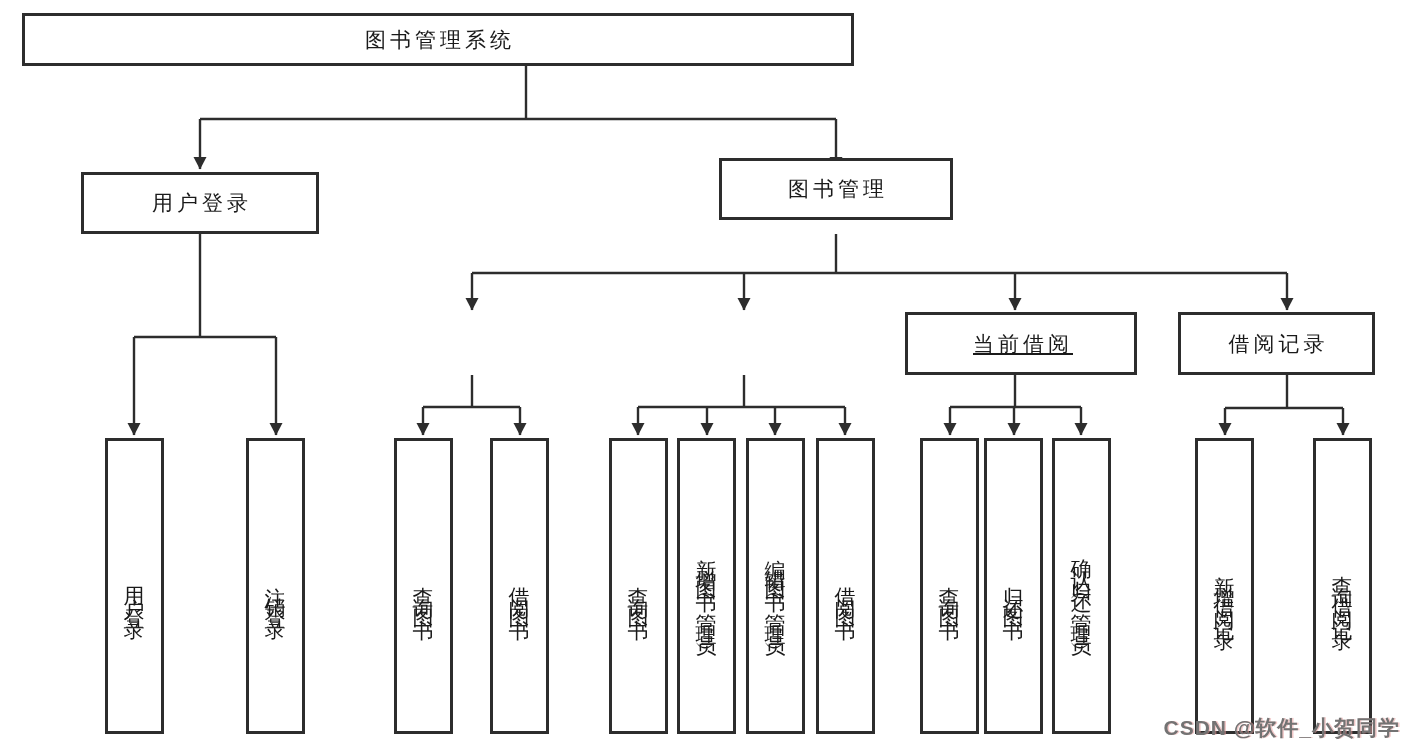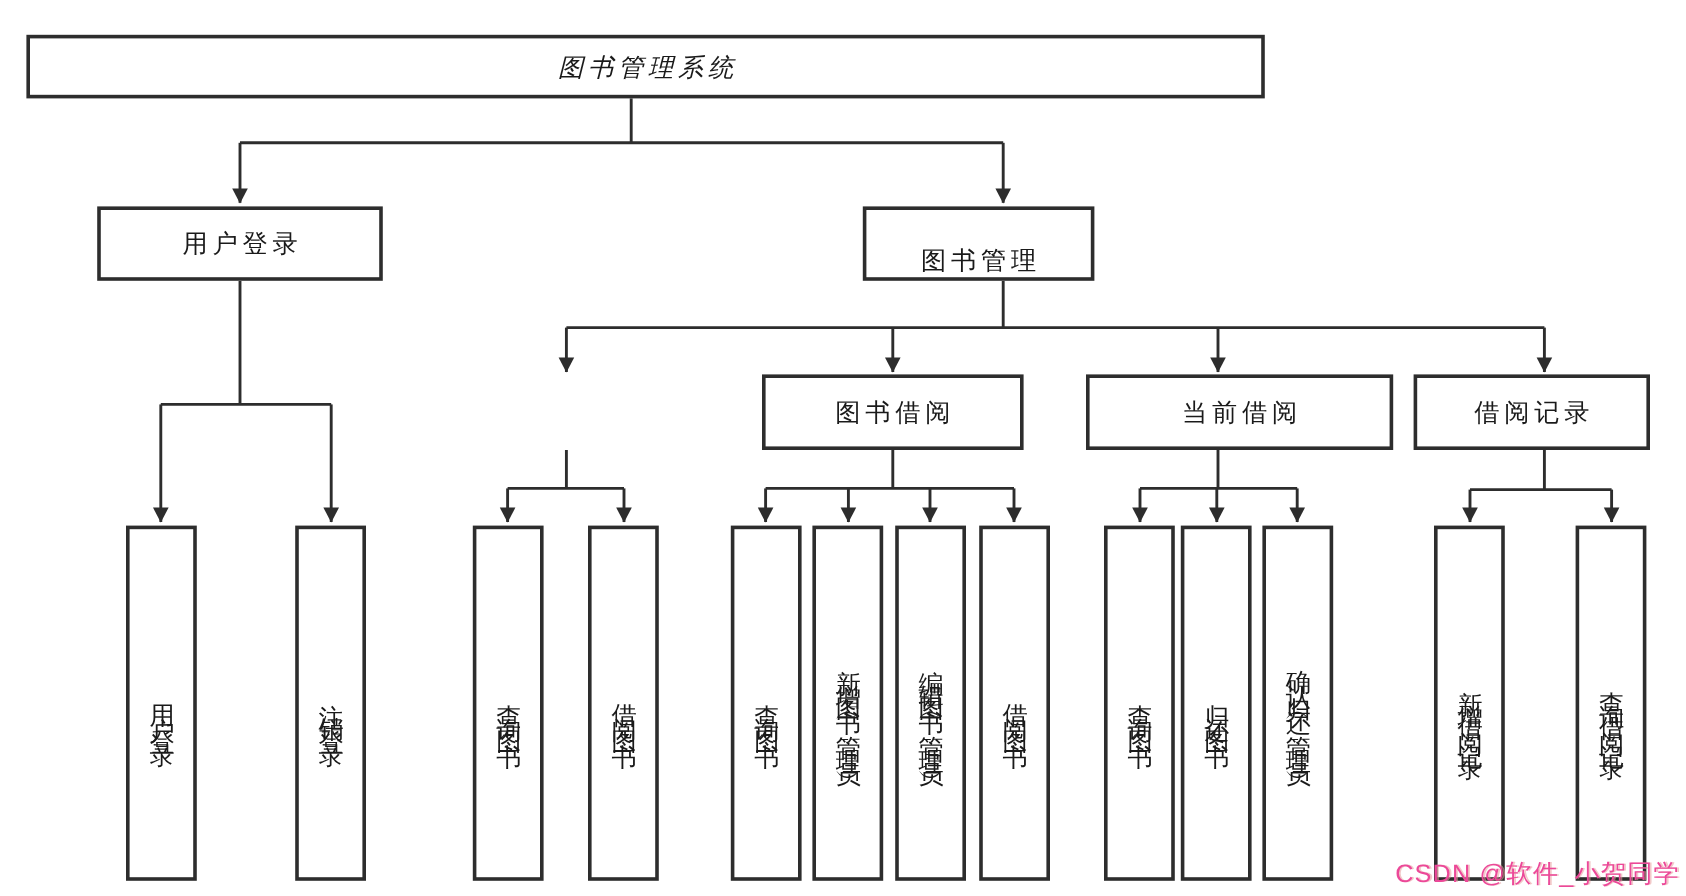--- a/index.html
+++ b/index.html
@@ -39,28 +39,28 @@
     height: 296px;
   }
   .box-v .lbl {
     writing-mode: vertical-rl;
     font-size: 21px;
     letter-spacing: 11px;
     line-height: 1;
     margin-top: 11px; 
   }
   
-  #n-root   { left: 22px;  top: 29px;  width: 1032px; height: 53px; font-style: italic; }
+  #n-root   { left: 22px;  top: 13px;  width: 832px; height: 53px; }
   
   #n-login  { left: 81px;  top: 172px; width: 238px; height: 62px; }
-  #n-mgmt   { left: 719px; top: 172px; width: 193px; height: 62px; align-items: flex-end; }
+  #n-mgmt   { left: 719px; top: 158px; width: 234px; height: 62px; }
   
   #n-newrec { left: 365px; top: 312px; width: 214px; height: 63px; }
   #n-borrow { left: 635px; top: 312px; width: 218px; height: 63px; }
-  #n-curr   { left: 905px; top: 312px; width: 256px; height: 63px; }
+  #n-curr   { left: 905px; top: 312px; width: 232px; height: 63px; text-decoration: underline; }
   #n-record { left: 1178px;top: 312px; width: 197px; height: 63px; }
   
   #l-1  { left: 105px; }
   #l-2  { left: 246px; }
   #l-3  { left: 394px; }
   #l-4  { left: 490px; }
   #l-5  { left: 609px; }
   #l-6  { left: 677px; }
   #l-7  { left: 746px; }
   #l-8  { left: 816px; }
@@ -68,25 +68,26 @@
   #l-10 { left: 984px; }
   #l-11 { left: 1052px; }
   #l-12 { left: 1195px; }
   #l-13 { left: 1313px; }
   #watermark {
     position: absolute;
     right: 5px;
     bottom: 5px;
     z-index: 5;
     font-size: 21px;
-    color: #ec4899;
+    color: #737373;
     text-shadow: 1.5px 0 0 rgba(231, 157, 157, 0.55);
     letter-spacing: 1px;
     pointer-events: none;
     white-space: nowrap;
+    font-weight: bold;
   }
 </style>
 </head>
 <body>
 
 <div id="canvas">
 
   <svg id="connectors" viewBox="0 0 1405 747" xmlns="http://www.w3.org/2000/svg">
     <defs>
       <marker id="arrow" markerUnits="userSpaceOnUse" markerWidth="15" markerHeight="15" refX="12.5" refY="7" orient="auto">
@@ -141,23 +142,20 @@
     <span class="lbl">图书管理系统</span>
   </div>
 
   <div class="box box-h" id="n-login">
     <span class="lbl">用户登录</span>
   </div>
   <div class="box box-h" id="n-mgmt">
     <span class="lbl">图书管理</span>
   </div>
 
-  <div class="box box-h" id="n-borrow">
-    <span class="lbl">图书借阅</span>
-  </div>
   <div class="box box-h" id="n-curr">
     <span class="lbl">当前借阅</span>
   </div>
   <div class="box box-h" id="n-record">
     <span class="lbl">借阅记录</span>
   </div>
 
   <div class="box box-v" id="l-1">
     <span class="lbl">用户登录</span>
   </div>

